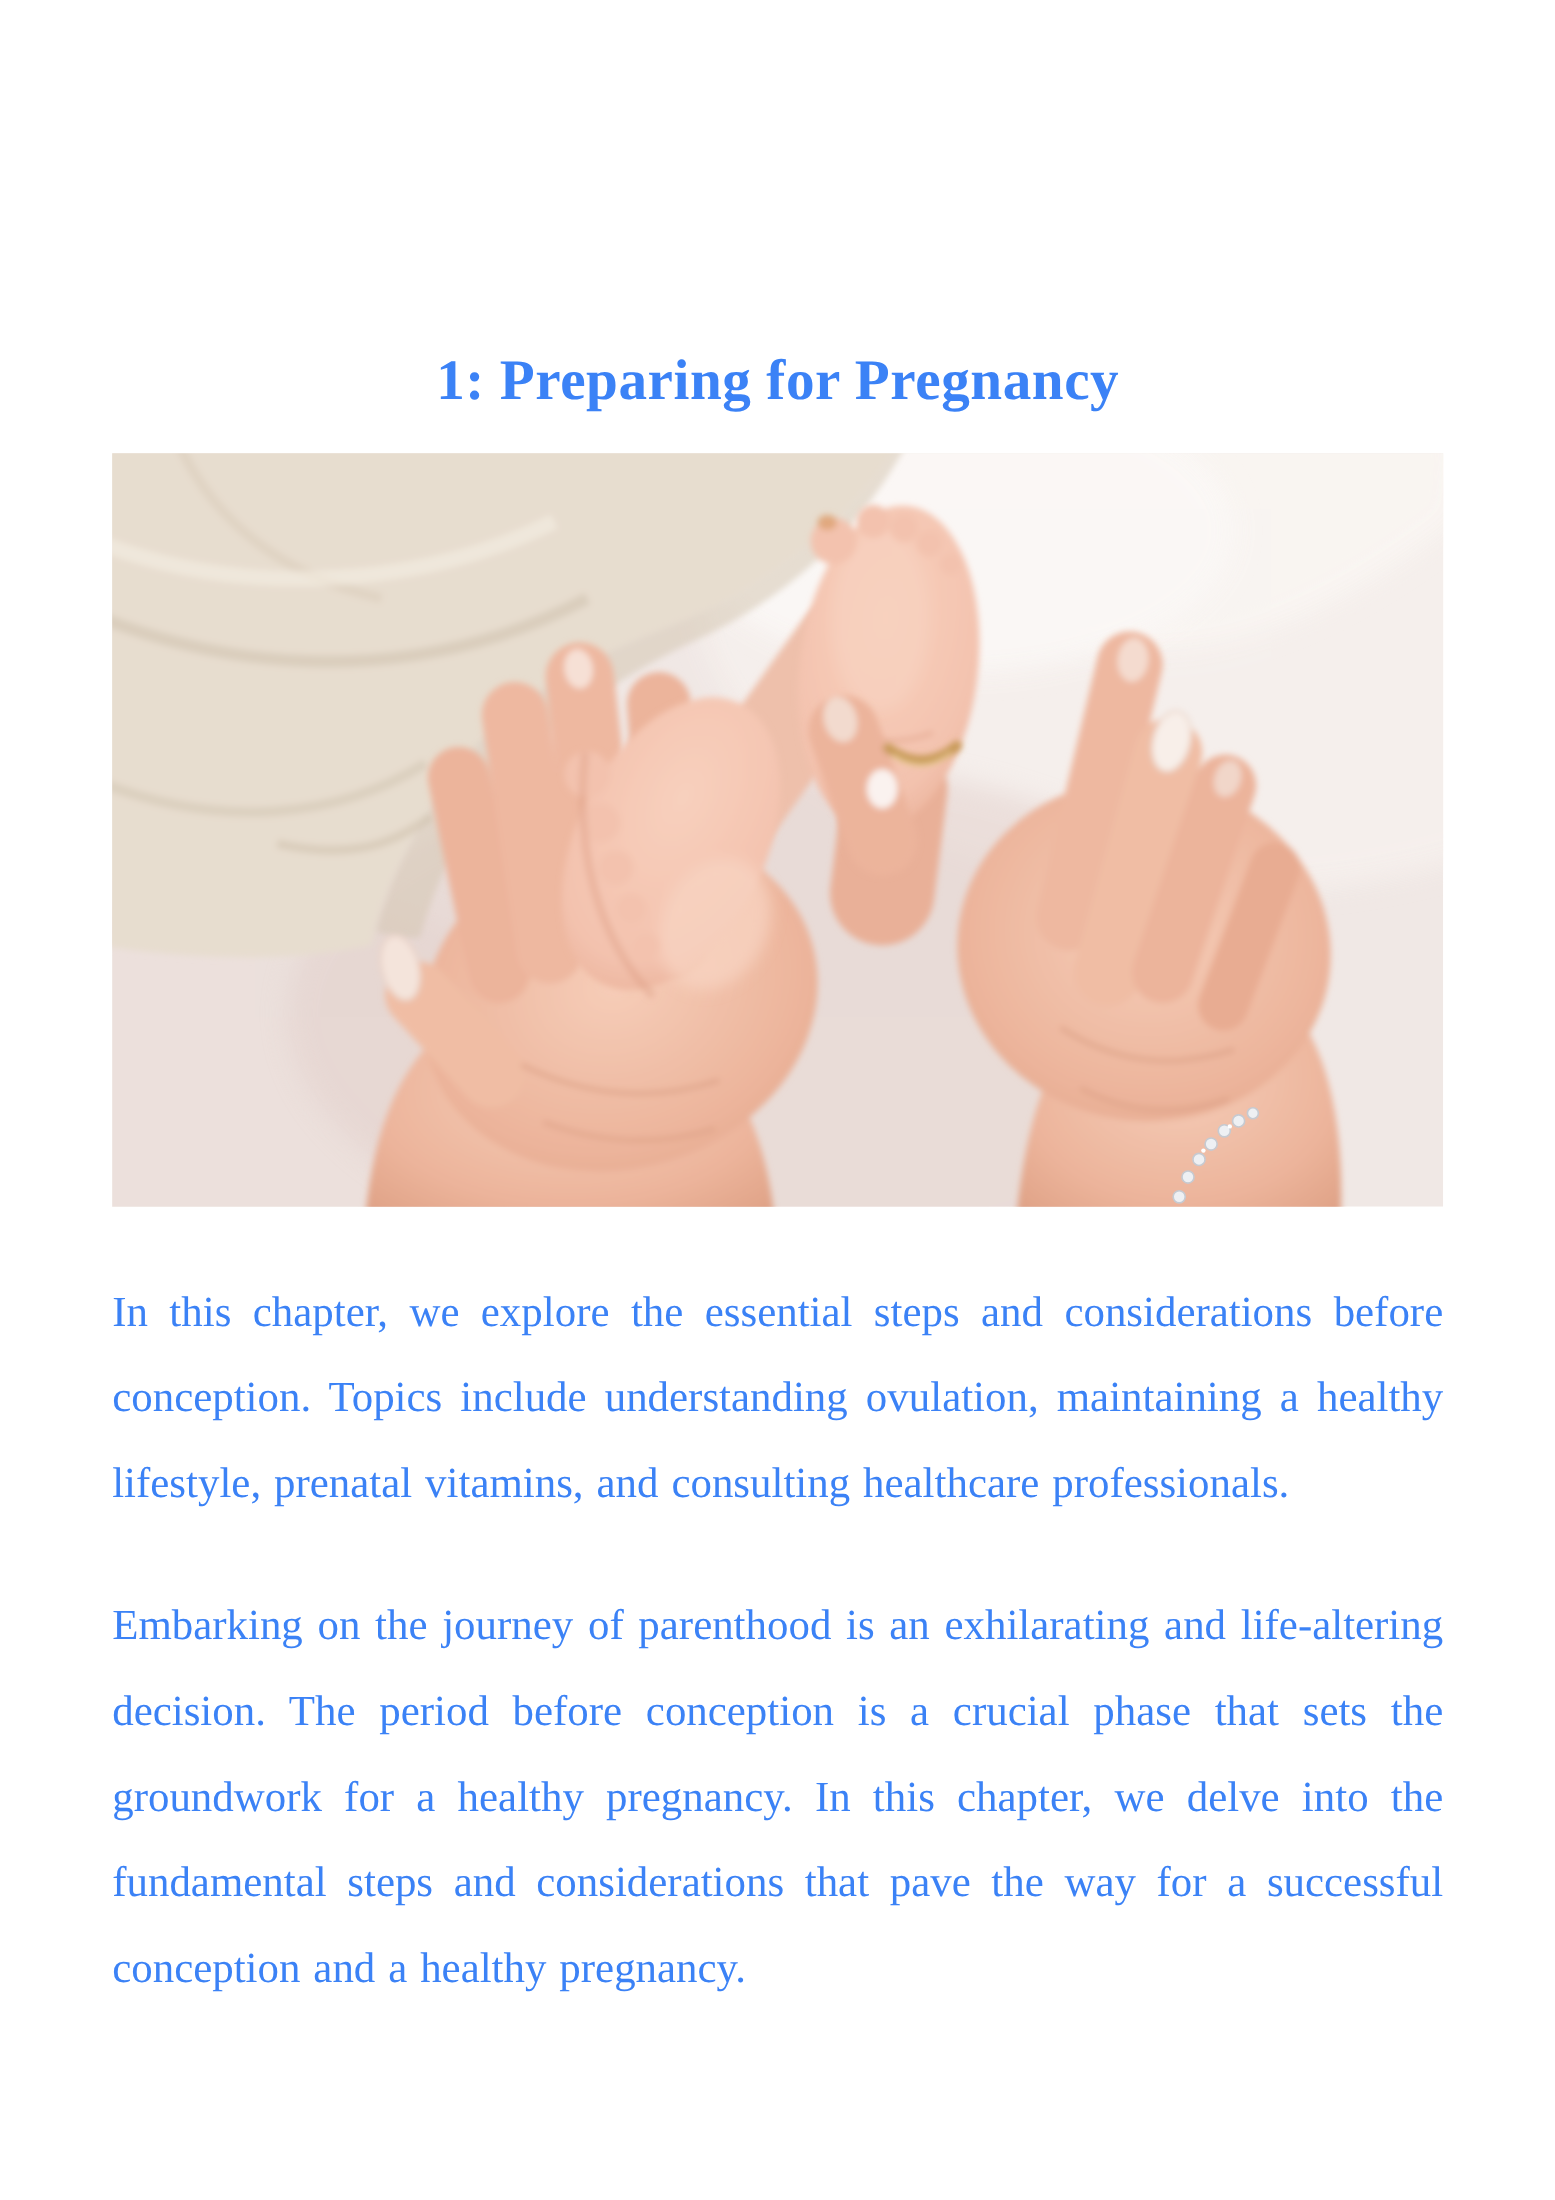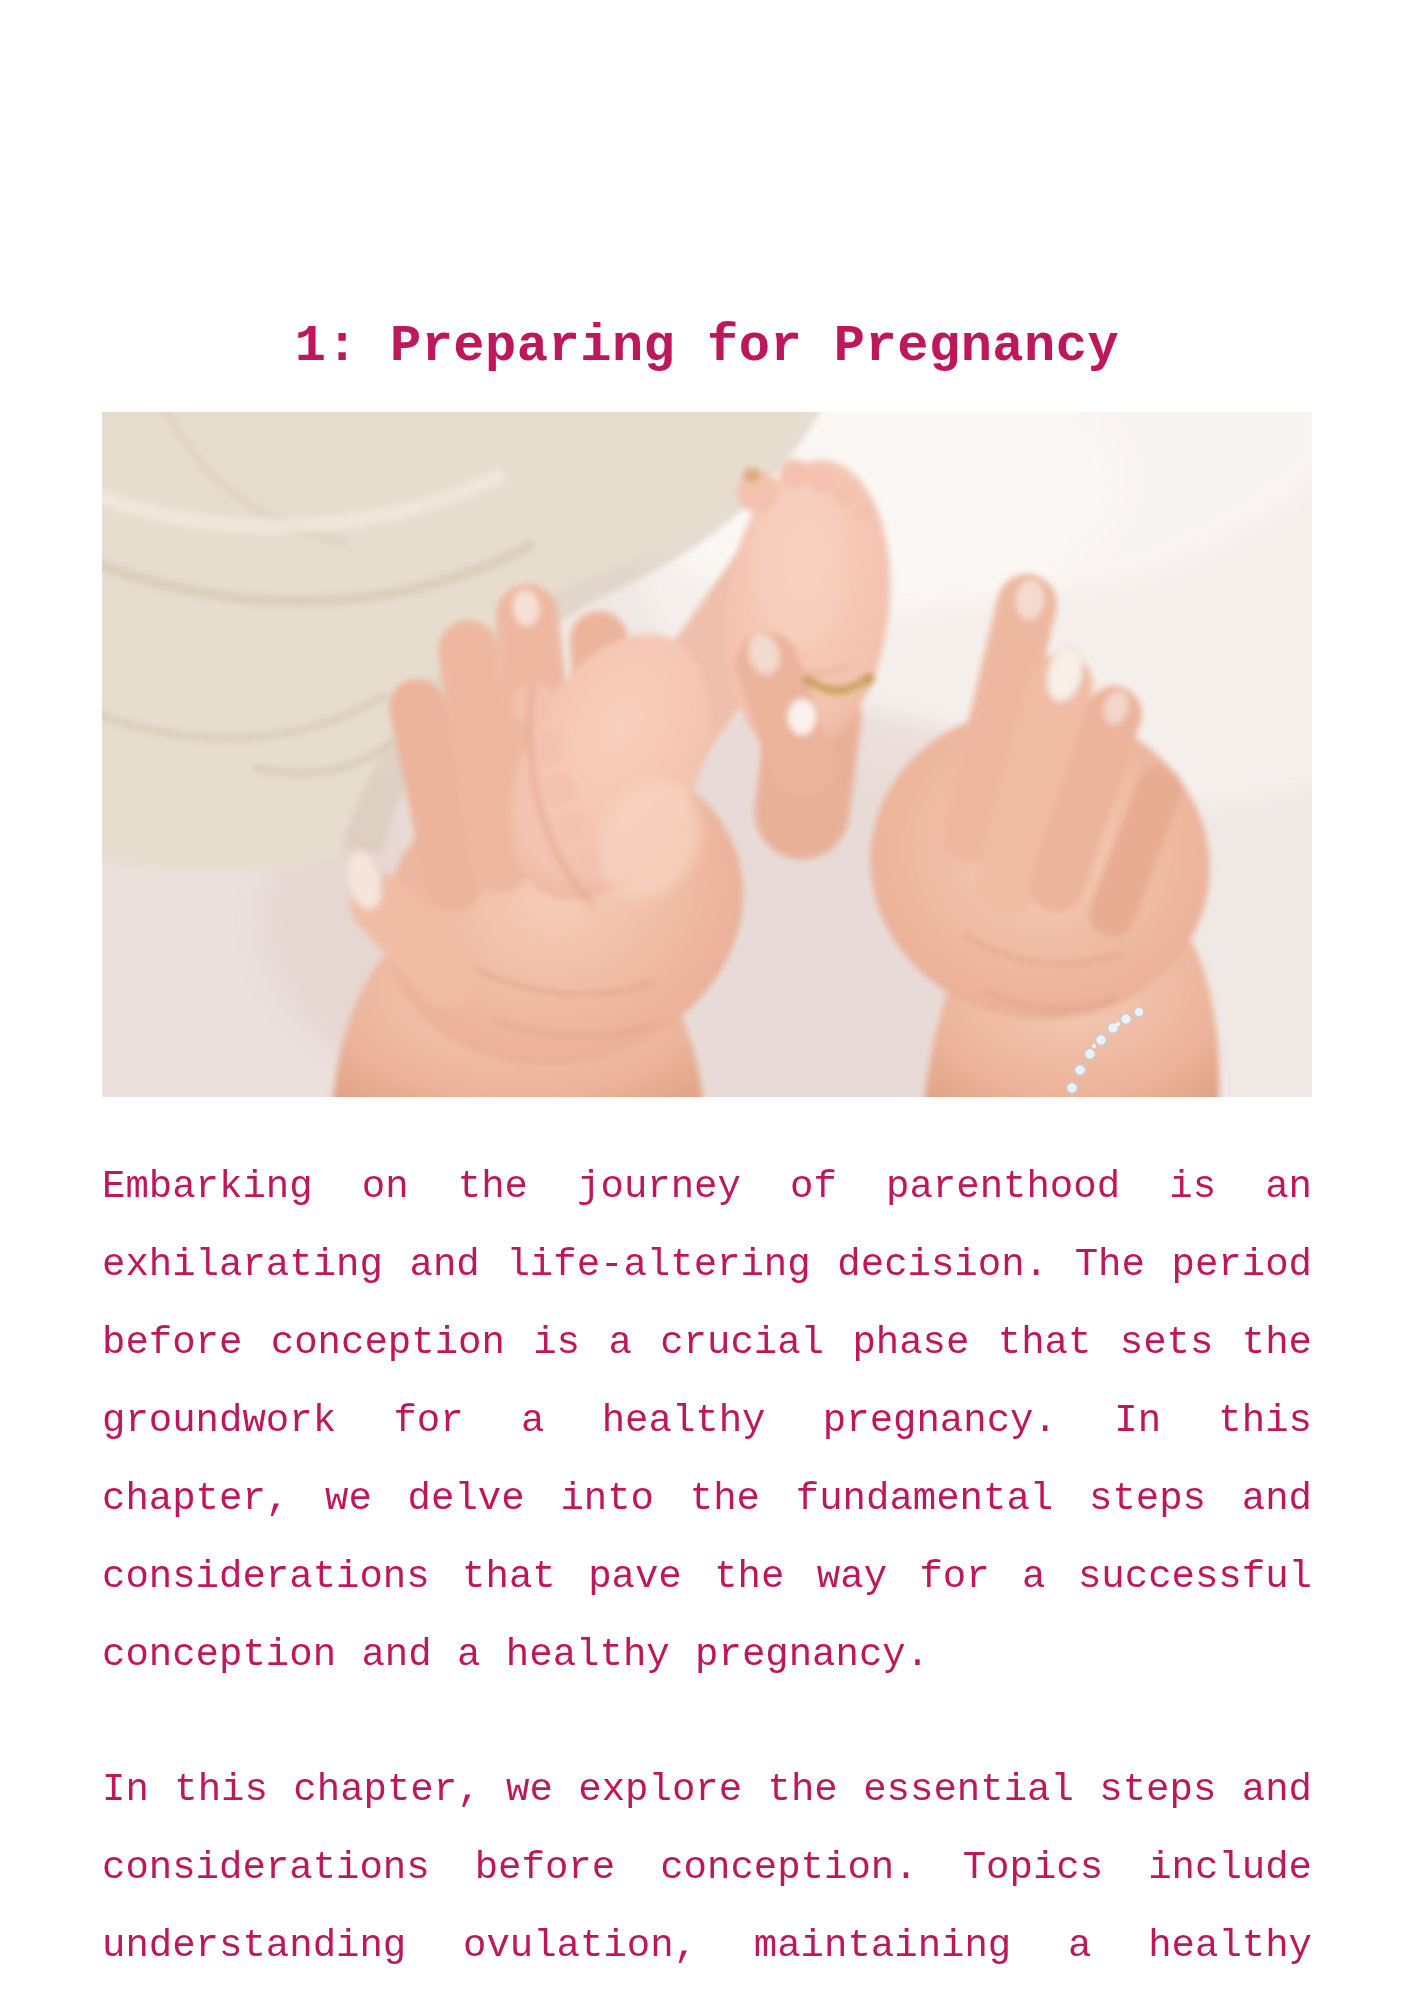--- a/index.html
+++ b/index.html
@@ -2,22 +2,22 @@
 <html><head>
 <meta charset="utf-8">
 <style>
   html, body { margin: 0; padding: 0; background: #ffffff; }
   .page {
     position: relative;
     width: 1414px;
     height: 2000px;
     background: #ffffff;
     overflow: hidden;
-    font-family: Liberation Mono, monospace;
-    color: #be185d;
+    font-family: Liberation Serif, serif;
+    color: #3b82f6;
   }
   .content {
     width: 1210px;
     margin: 0 auto;
   }
   h1.chapter-title {
     margin: 316px 0 0 0;
     padding: 0;
     text-align: center;
     font-size: 52px;
@@ -163,18 +163,18 @@
           <circle cx="999" cy="628" r="5.5"></circle>
           <circle cx="1011" cy="616" r="5.5"></circle>
           <circle cx="1024" cy="607" r="5.5"></circle>
           <circle cx="1037" cy="600" r="5"></circle>
           <circle cx="992" cy="634" r="2" fill="#ffffff" stroke="none"></circle>
           <circle cx="1016" cy="612" r="2" fill="#ffffff" stroke="none"></circle>
         </g>
       </svg>
     </figure>
 
+    <p class="body-paragraph first">In this chapter, we explore the essential steps and considerations before conception. Topics include understanding ovulation, maintaining a healthy lifestyle, prenatal vitamins, and consulting healthcare professionals.</p>
+
     <p class="body-paragraph second">Embarking on the journey of parenthood is an exhilarating and life-altering decision. The period before conception is a crucial phase that sets the groundwork for a healthy pregnancy. In this chapter, we delve into the fundamental steps and considerations that pave the way for a successful conception and a healthy pregnancy.</p>
-
-    <p class="body-paragraph first">In this chapter, we explore the essential steps and considerations before conception. Topics include understanding ovulation, maintaining a healthy lifestyle, prenatal vitamins, and consulting healthcare professionals.</p>
 
   </div>
 </div>
 
 </body></html>

